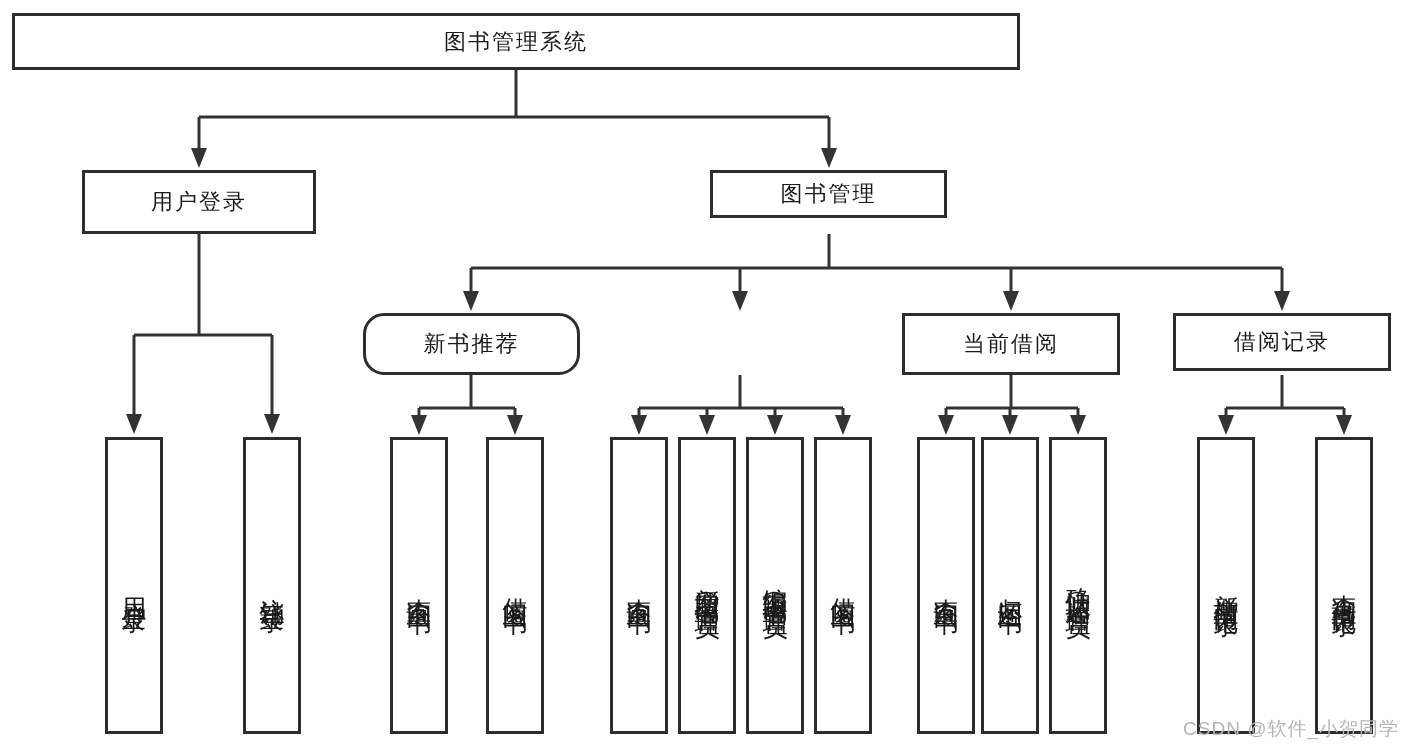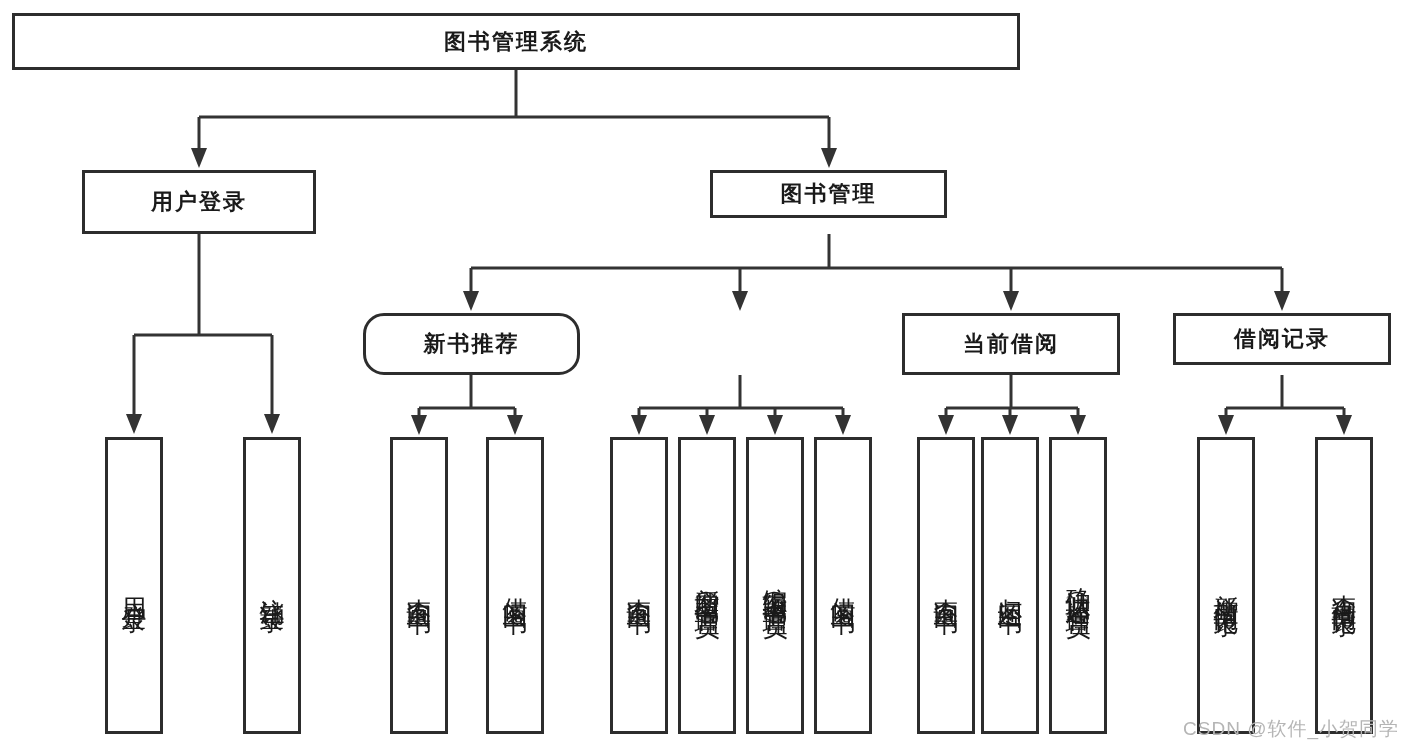--- a/index.html
+++ b/index.html
@@ -28,21 +28,21 @@
   .connectors polygon { fill: var(--line); }
   .node {
     position: absolute;
     background: #ffffff;
     border: 3px solid var(--box-border);
     display: flex;
     align-items: center;
     justify-content: center;
     color: var(--text);
   }
-  .box-h { font-size: 22px; letter-spacing: 2px; font-weight: 700; }
+  .box-h { font-size: 22px; letter-spacing: 2px; font-weight: 400; }
   .box-v { font-size: 25px; font-weight: 500; }
   .box-v .vtext {
     writing-mode: vertical-rl;
     text-orientation: mixed;
     letter-spacing: 4px;
     line-height: 1;
   }
   .watermark {
     position: absolute;
     right: 6px;
@@ -131,21 +131,21 @@
   <div class="node box-h" style="left:710px; top:170px; width:237px; height:48px;">
     <span>图书管理</span>
   </div>
 
   <div class="node box-h" style="left:363px; top:313px; width:217px; height:62px;border-radius:21px;">
     <span>新书推荐</span>
   </div>
   <div class="node box-h" style="left:902px; top:313px; width:218px; height:62px;">
     <span>当前借阅</span>
   </div>
-  <div class="node box-h" style="left:1173px; top:313px; width:218px; height:52px;">
+  <div class="node box-h" style="left:1173px; top:313px; width:218px; height:58px;">
     <span>借阅记录</span>
   </div>
 
   <div class="node box-v" style="left:105px; top:437px; width:58px; height:297px;">
     <span class="vtext">用户登录</span>
   </div>
   <div class="node box-v" style="left:243px; top:437px; width:58px; height:297px;">
     <span class="vtext">注销登录</span>
   </div>
 

